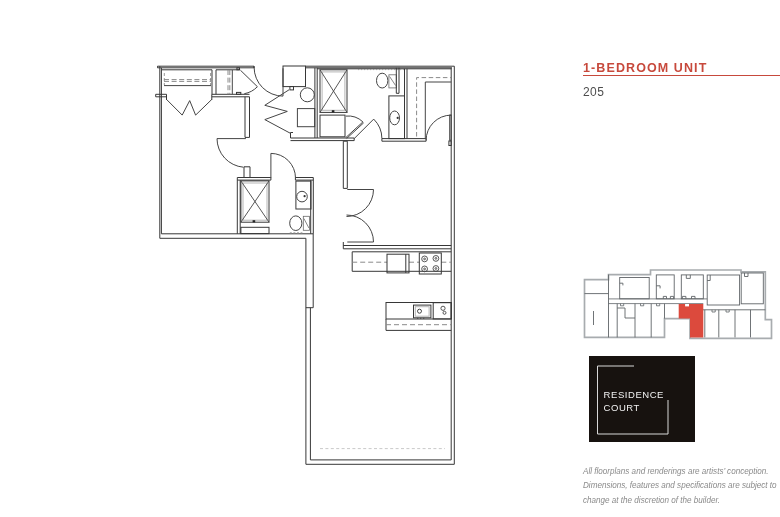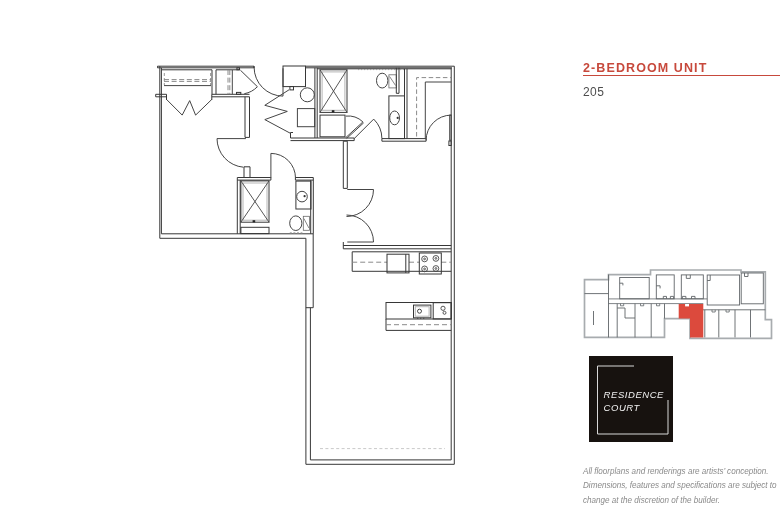--- a/index.html
+++ b/index.html
@@ -427,21 +427,21 @@
 <rect x="344" y="249" width="107" height="82" fill="none" stroke="none"></rect>
 
 <rect x="311" y="238" width="140" height="222" fill="none" stroke="none"></rect>
 
 <g stroke="#c9c9c9" stroke-width="1" stroke-dasharray="3,2.4">
       <line x1="320" y1="448.6" x2="445" y2="448.6"></line>
     </g>
 
 </svg>
 
-<div class="abs" style="left:583px;top:61px;font-size:12.5px;font-weight:bold;letter-spacing:1.1px;color:#c7493c;">2-BEDROOM UNIT</div>
+<div class="abs" style="left:583px;top:61px;font-size:12.5px;font-weight:bold;letter-spacing:1.1px;color:#c7493c;">1-BEDROOM UNIT</div>
 
 <div class="abs" style="left:583px;top:74.5px;width:197px;height:1px;background:#c7493c;"></div>
 
 <div class="abs" style="left:583px;top:85px;font-size:12px;letter-spacing:0.4px;color:#4d4d4d;text-align:right;">205</div>
 
 <svg class="abs" style="left:583px;top:266px" width="192" height="74" viewBox="0 0 192 74" fill="none">
 
 <path d="M 1.5 13.7 L 25.5 13.7 L 25.5 8.6 L 67.5 8.6 L 67.5 4 L 158 4 L 158 5.8 L 182.3 5.8 L 182.3 53.6 L 188.5 53.6 L 188.5 72.3 L 107 72.3 L 107 52.6 L 81.5 52.6 L 81.5 71.4 L 1.5 71.4 Z" stroke="#a8acaf" fill="#ffffff" stroke-width="1.7"></path>
 
 <path d="M 25.5 32.9 L 124.2 32.9 M 25.5 37.6 L 120.3 37.6 " stroke="#606468" fill="none" stroke-width="0.8"></path>
@@ -471,21 +471,21 @@
 <path d="M 107 43.8 L 182.3 43.8 M 121.8 43.8 L 121.8 71.4 M 135.8 43.8 L 135.8 71.4 M 152 43.8 L 152 71.4 M 167.5 43.8 L 167.5 71.4 " stroke="#606468" fill="none" stroke-width="0.9"></path>
 
 <path d="M 37.5 37.6 L 37.5 39.8 L 40.7 39.8 L 40.7 37.6M 57.5 37.6 L 57.5 39.8 L 60.7 39.8 L 60.7 37.6M 73.5 37.6 L 73.5 39.8 L 76.7 39.8 L 76.7 37.6M 129 43.8 L 129 46 L 132.2 46 L 132.2 43.8M 143 43.8 L 143 46 L 146.2 46 L 146.2 43.8" stroke="#606468" fill="none" stroke-width="0.8"></path>
 
 <path d="M 95.7 38 L 120.3 38 L 120.3 71.4 L 107 71.4 L 107 52.6 L 95.7 52.6 Z" stroke="none" fill="#dc4a3d" stroke-width="0"></path>
 
 <rect x="102.10000000000002" y="38" width="3.9" height="2.4" fill="#ffffff" stroke="none"></rect>
 
 </svg>
 
-<div class="abs" style="left:589px;top:356px;width:84px;height:86px;background:#17120f;font-style:italic;">
+<div class="abs" style="left:589px;top:356px;width:106px;height:86px;background:#17120f;">
 <svg width="86" height="86" viewBox="0 0 86 86" fill="none">
 
 <path d="M 8.5 10 L 45 10" stroke="#d8d8d8" stroke-width="1"></path>
 <path d="M 8.5 10 L 8.5 78 L 79 78" stroke="#d8d8d8" stroke-width="1"></path>
 
 <path d="M 79 78 L 79 44" stroke="#d8d8d8" stroke-width="1"></path>
 
 <text x="14.6" y="42" fill="#f2f2f2" font-size="9.5" letter-spacing="0.55" font-family="Liberation Sans, sans-serif">RESIDENCE</text>
 <text x="14.6" y="54.5" fill="#f2f2f2" font-size="9.5" letter-spacing="0.55" font-family="Liberation Sans, sans-serif">COURT</text>
 </svg>

